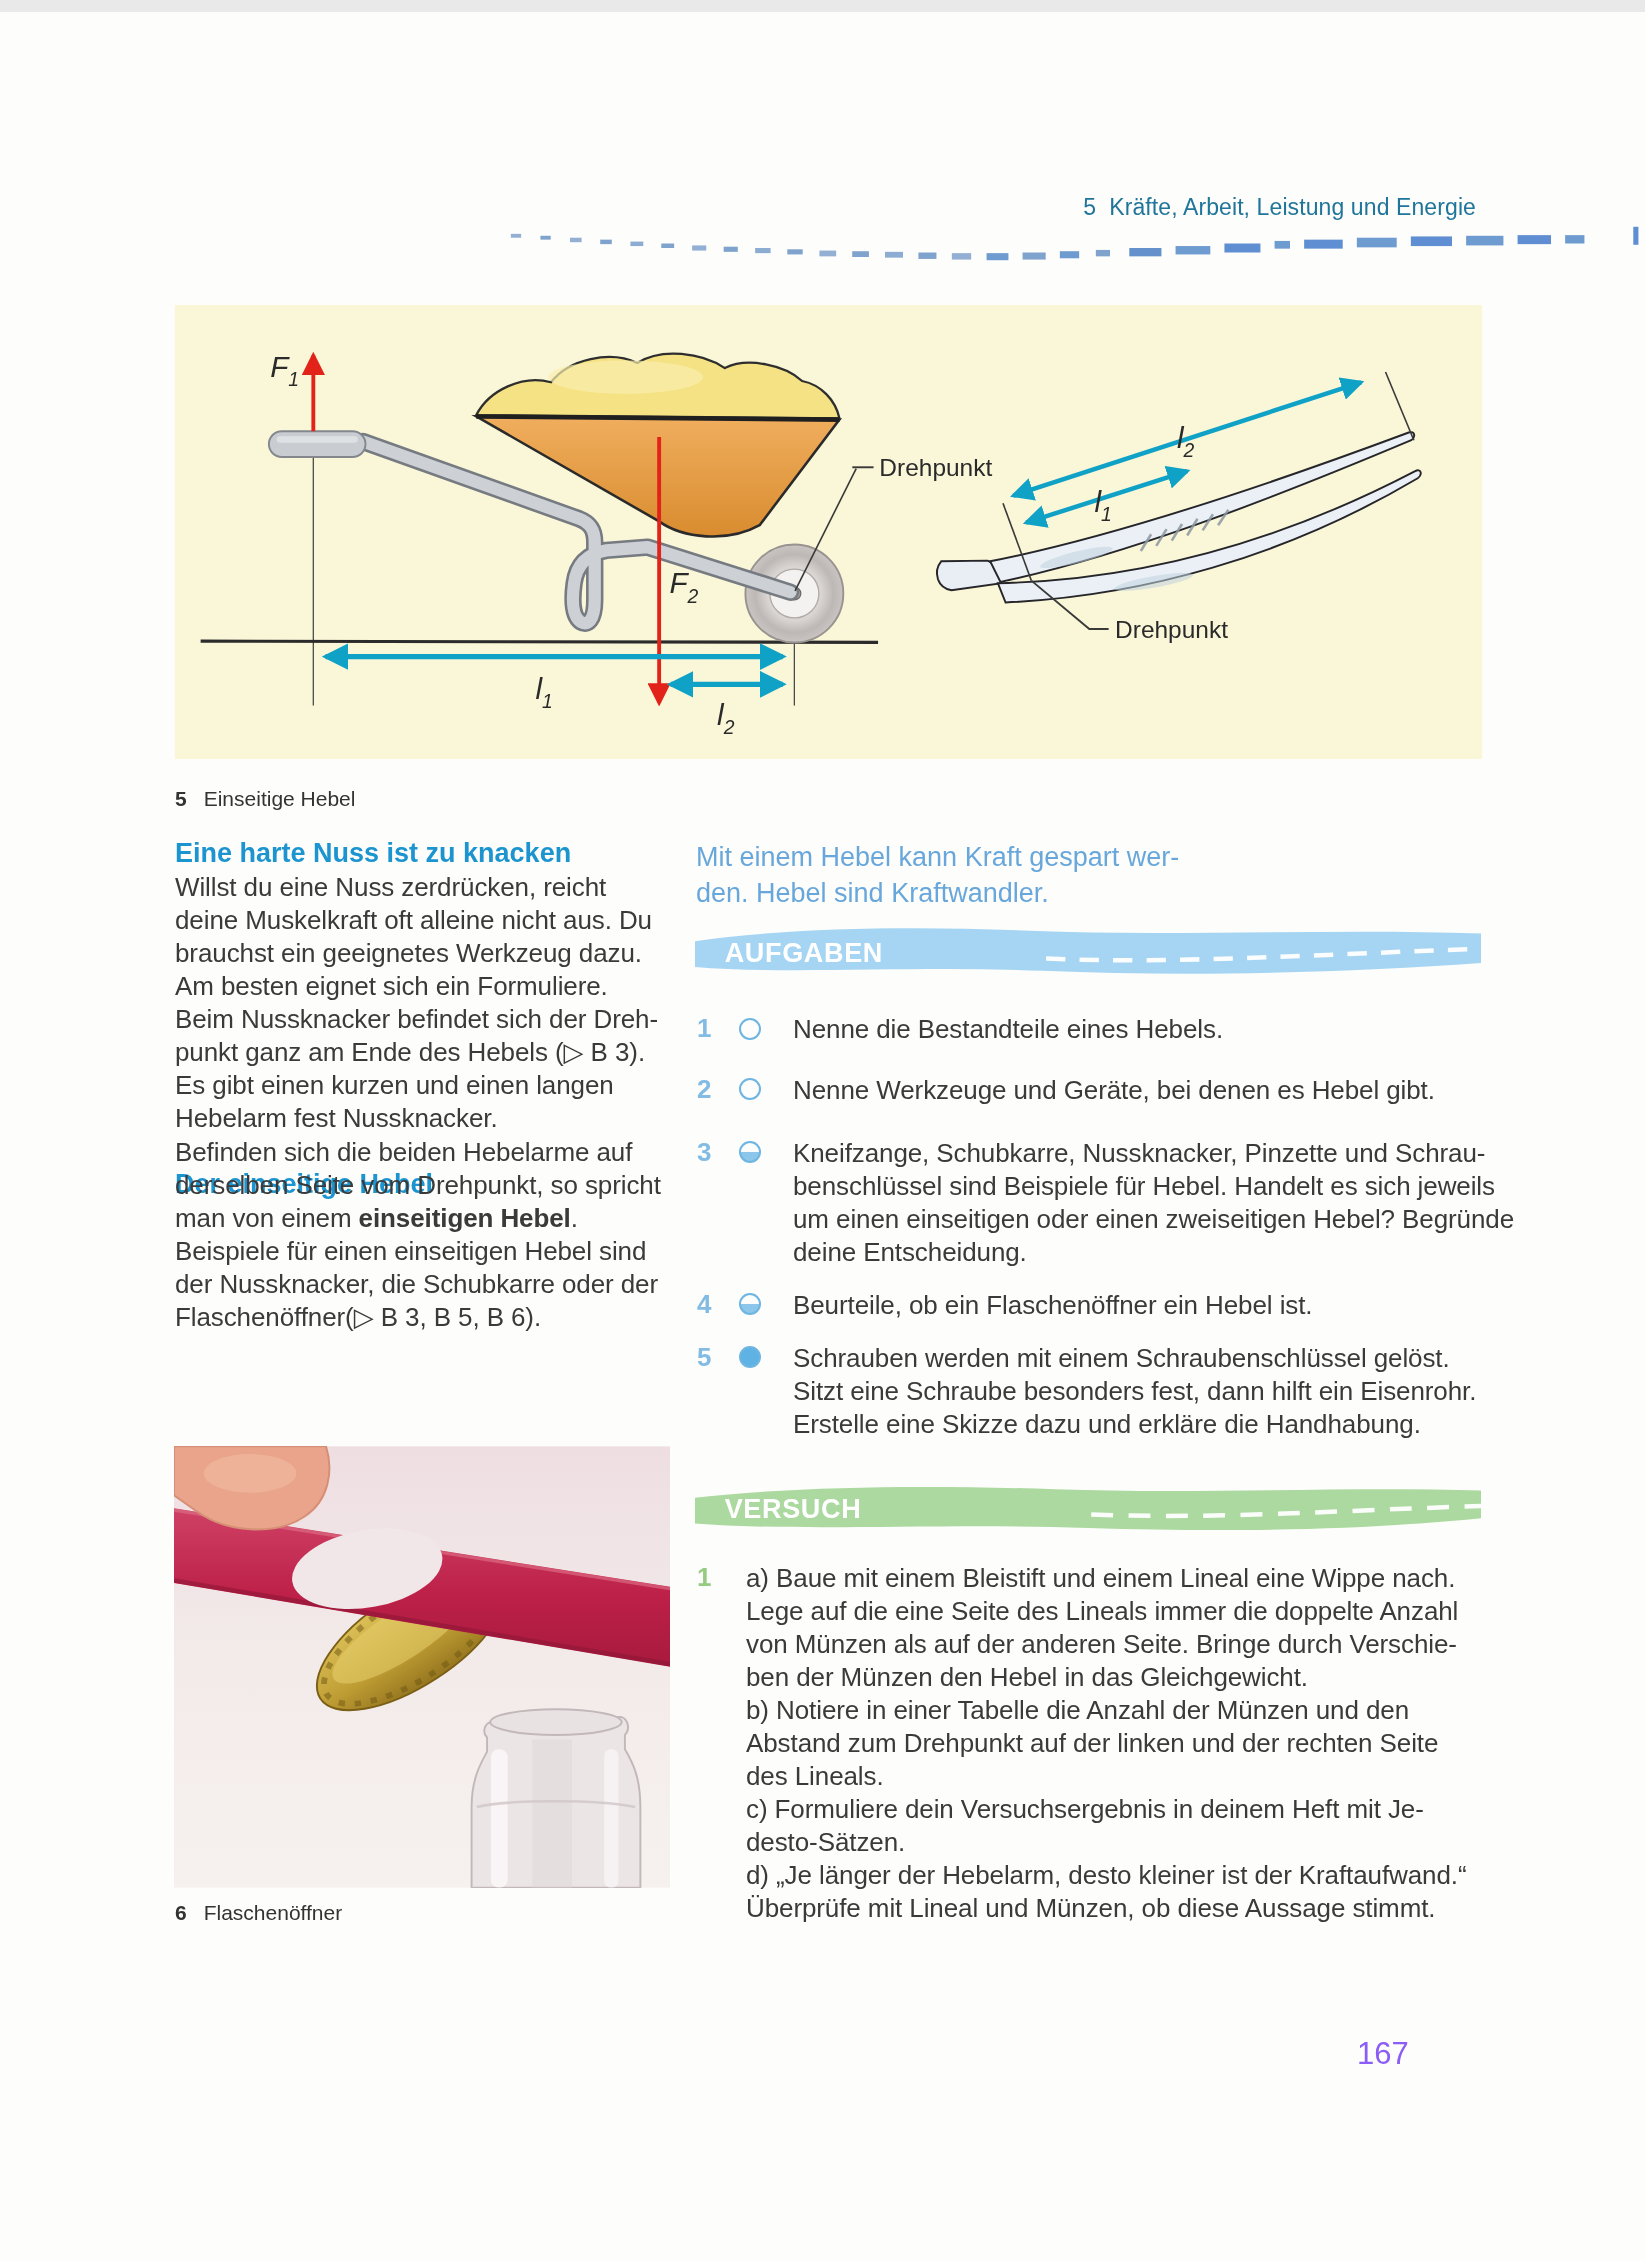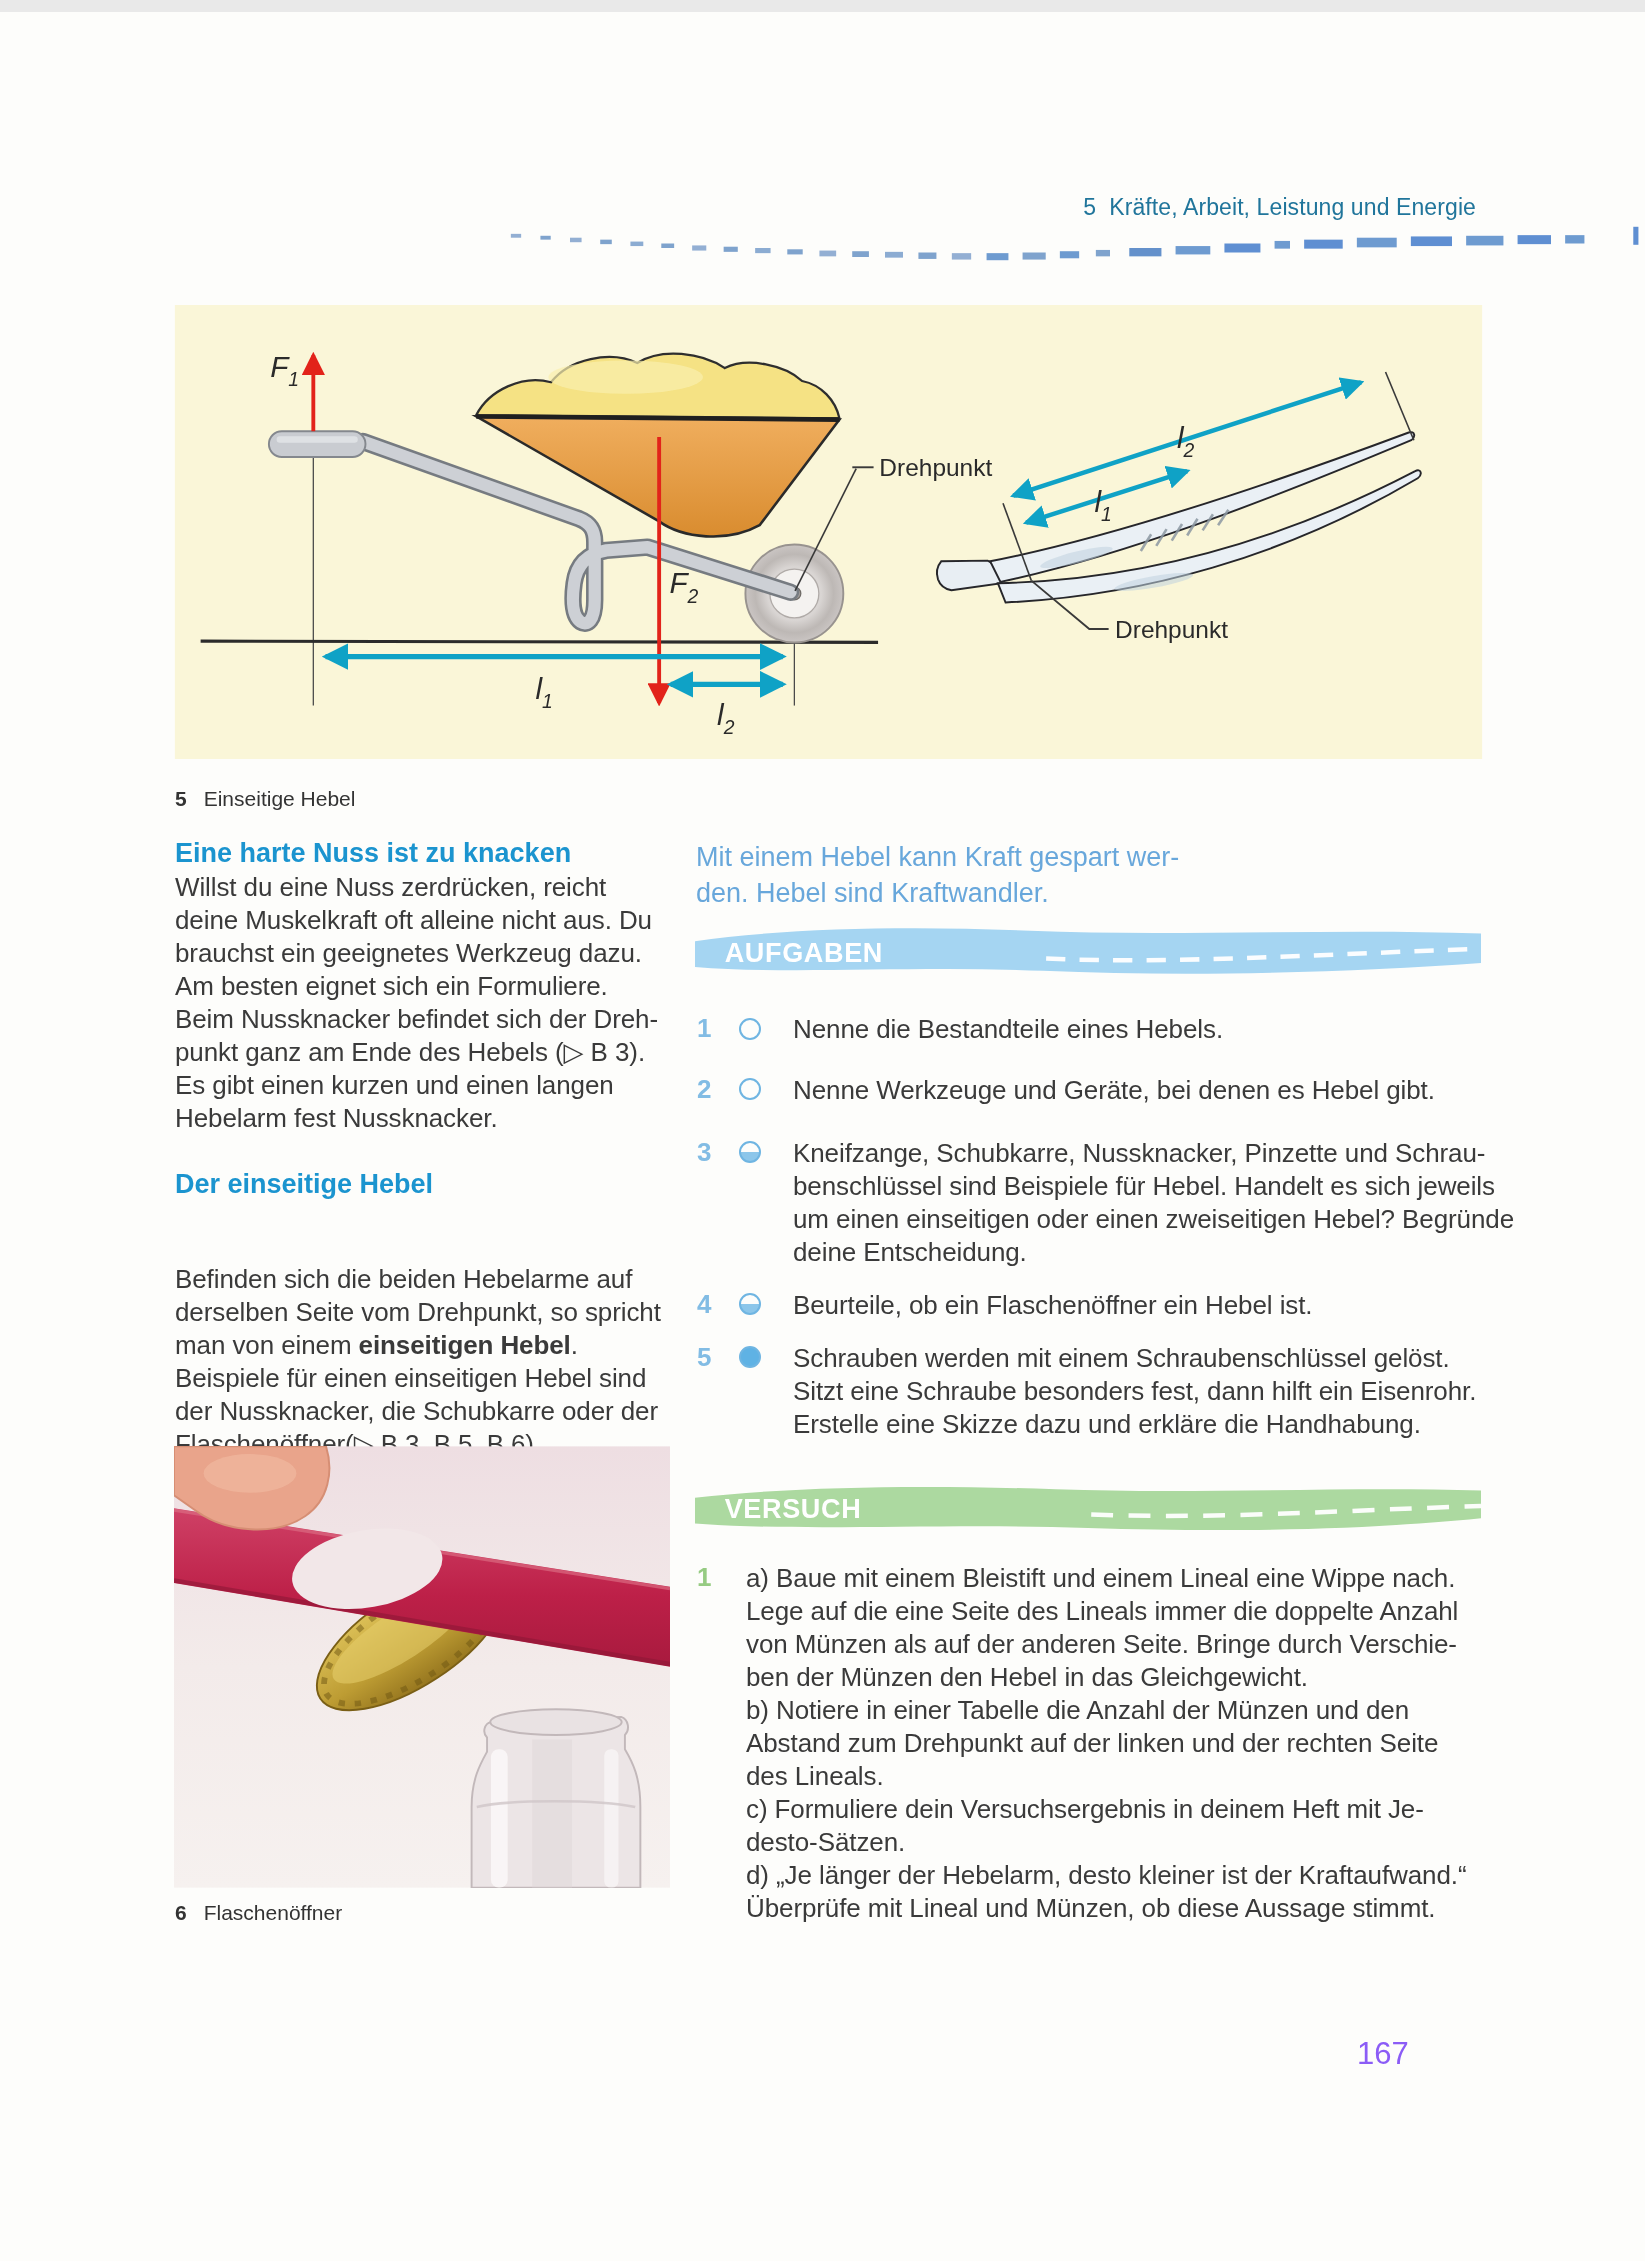--- a/index.html
+++ b/index.html
@@ -188,21 +188,21 @@
       <div>deine Muskelkraft oft alleine nicht aus. Du</div>
       <div>brauchst ein geeignetes Werkzeug dazu.</div>
       <div>Am besten eignet sich ein Formuliere.</div>
       <div>Beim Nussknacker befindet sich der Dreh-</div>
       <div>punkt ganz am Ende des Hebels (▷ B 3).</div>
       <div>Es gibt einen kurzen und einen langen</div>
       <div>Hebelarm fest Nussknacker.</div>
     </div>
 
   <div class="abs col-heading" style="left:175px;top:1157px;">Der einseitige Hebel</div>
-  <div class="abs tlines" style="left:175px;top:1251px;width:535px;">
+  <div class="abs tlines" style="left:175px;top:1124px;width:535px;">
     <div>
         <div>Befinden sich die beiden Hebelarme auf</div>
         <div>derselben Seite vom Drehpunkt, so spricht</div>
       </div>
     <div><span>man von einem </span><b>einseitigen Hebel</b><span>.</span></div>
     <div>
         <div>Beispiele für einen einseitigen Hebel sind</div>
         <div>der Nussknacker, die Schubkarre oder der</div>
         <div>Flaschenöffner(▷ B 3, B 5, B 6).</div>
       </div>

